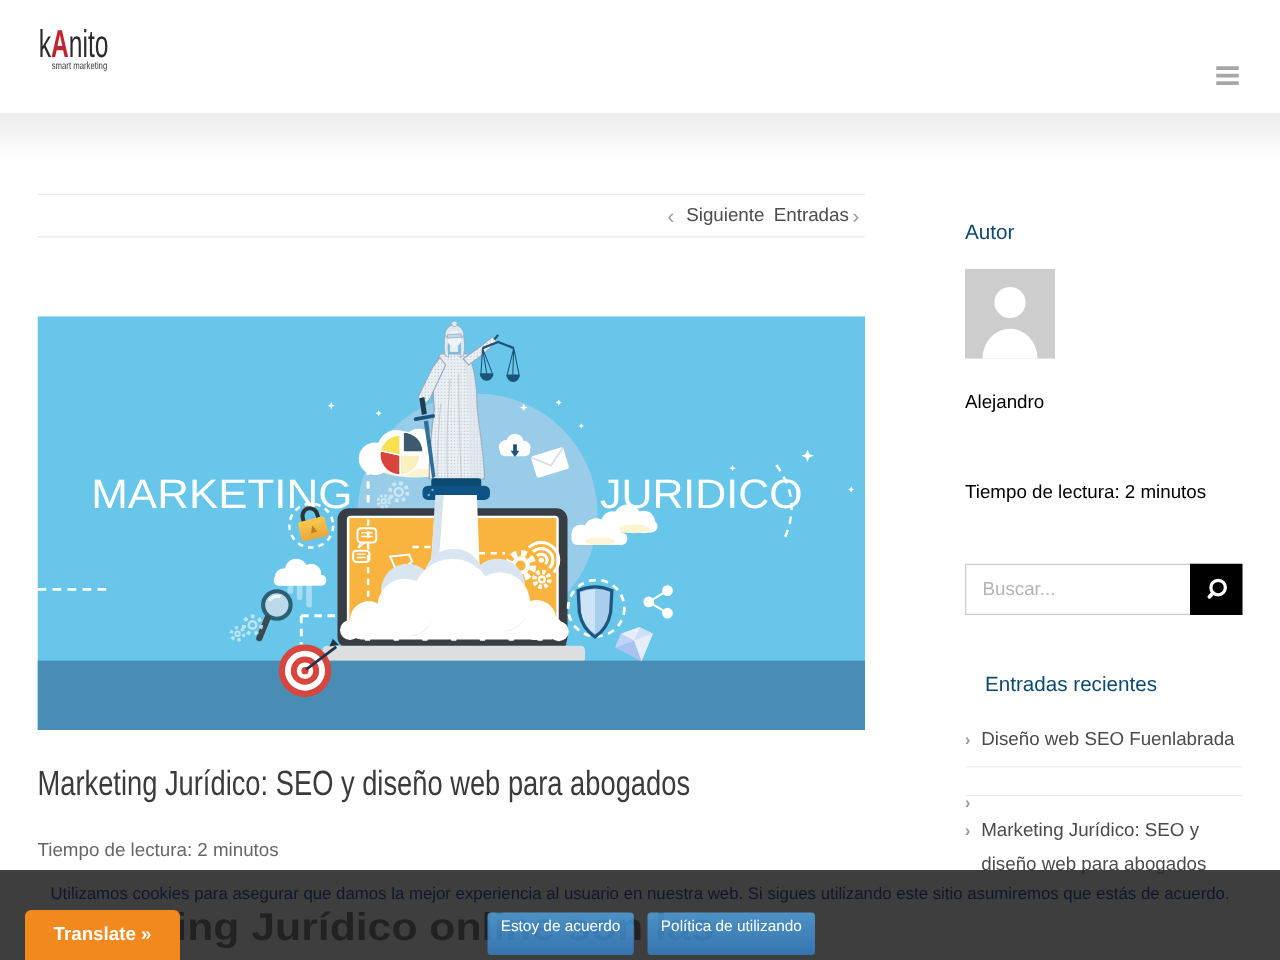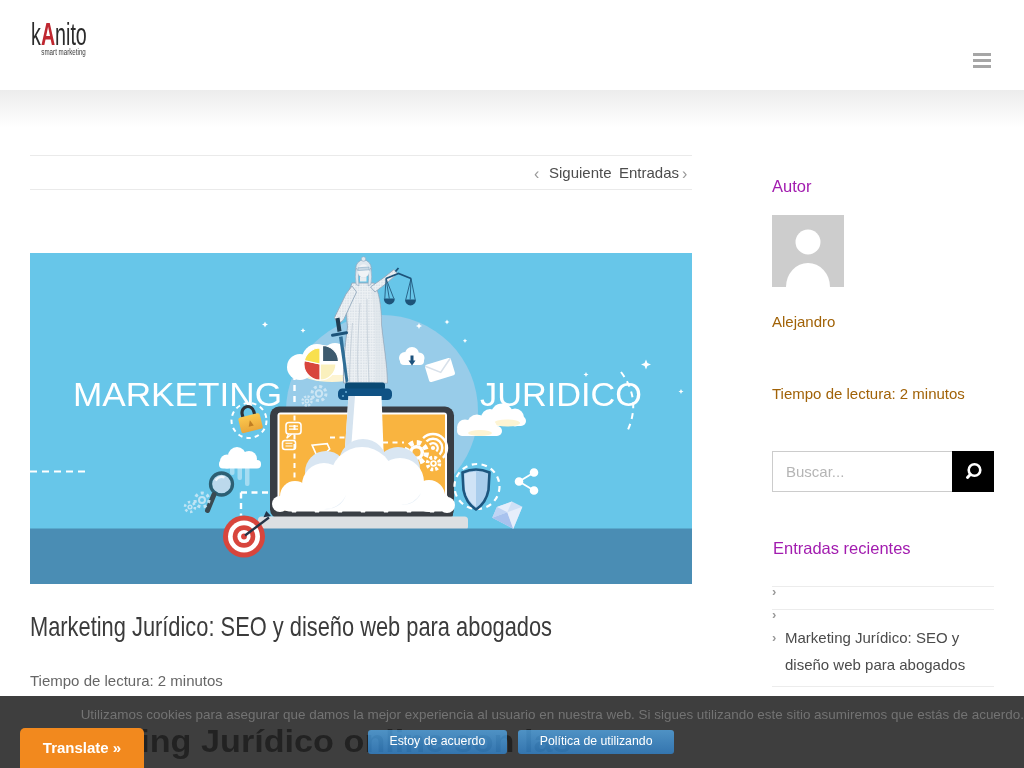--- a/index.html
+++ b/index.html
@@ -20,39 +20,39 @@
 #pnav .chev{color:#999;font-size:16px}
 
 #h1t{left:30px;top:611px;font-size:28px;font-weight:400;color:#3b3b3b;
   transform-origin:0 0;white-space:nowrap;transform:scaleX(0.78)}
 #tlect{left:30px;top:672px;font-size:15px;color:#666;transform-origin:0 0;white-space:nowrap}
 
 #h2t{left:30px;top:724px;font-size:31px;font-weight:700;color:#000;transform:scaleX(1.103);
   transform-origin:0 0;white-space:nowrap;z-index:1}
 
 #sb{left:772px;top:0;width:222px;height:768px;color:#555}
-.sbh{font-size:16.5px;color:#a21caf}
-#sb .txt{font-size:15px;color:#a16207}
+.sbh{font-size:16.5px;color:#0c4a6e}
+#sb .txt{font-size:15px;color:#000000}
 #srch{left:0;top:451px;width:222px;height:41px}
 #srch input{position:absolute;left:0;top:0;width:188px;height:41px;border:1px solid #ccc;
   padding-left:13px;font-size:15px;color:#555;font-family:"Liberation Sans",sans-serif;outline:none}
 #srch input::placeholder{color:#b5b5b5}
 #srch .btn{position:absolute;right:0;top:0;width:42px;height:41px;background:#000}
 #rec{left:0;top:578px;width:222px}
 #rec .li{position:relative;padding:14px 0 8px 0;border-bottom:1px solid #ececec;
   font-size:15px;line-height:27px;color:#4b4b4b}
 #rec .li:first-child{padding-top:0}
 #rec .li .ch{position:absolute;left:0;top:auto;color:#999;font-size:13px;font-weight:700;
   font-family:"Liberation Sans",sans-serif}
 #rec .li .tx{display:block;margin-left:13px}
 
 #cov{left:0;top:696px;width:1024px;height:72px;background:rgba(38,38,38,.89);z-index:10}
-#cov .msg{margin-top:11px;text-align:right;font-size:13.45px;color:#737373;letter-spacing:0}
+#cov .msg{margin-top:11px;text-align:center;font-size:13.45px;color:#0f172a;letter-spacing:0}
 #cbtns{position:absolute;left:9px;top:34px;width:100%;text-align:center}
-.cbtn{display:inline-block;height:24px;line-height:22px;padding:0 22px;margin:0 3px;
+.cbtn{display:inline-block;height:34px;line-height:22px;padding:0 11px;margin:0 3px;
   border-radius:3px;font-size:12.5px;color:#fff;
   background:linear-gradient(rgba(85,178,248,.72),rgba(48,138,218,.72));font-size:12.3px;}
 #transl{left:20px;top:728px;width:124px;height:45px;background:#f2891e;z-index:20;
   color:#fff;font-weight:700;font-size:15px;text-align:center;line-height:40px;
   border-radius:5px 5px 0 0}
 </style>
 </head>
 <body>
 <div id="page">
 
@@ -359,24 +359,25 @@
     <div class="abs txt" style="left:0;top:385px">Tiempo de lectura: 2 minutos</div>
     <div class="abs" id="srch">
       <input type="text" placeholder="Buscar..." style="">
       <div class="btn">
         <svg width="42" height="41" viewBox="0 0 42 41">
           <circle cx="22.5" cy="19" r="5.8" fill="none" stroke="#fff" stroke-width="2.6"></circle>
           <path d="M18.3 23.5 L15.5 26.5" stroke="#fff" stroke-width="3" stroke-linecap="round"></path>
         </svg>
       </div>
     </div>
-    <div class="abs sbh" style="left:1px;top:539px">Entradas recientes</div>
+    <div class="abs sbh" style="left:16px;top:539px">Entradas recientes</div>
     <div class="abs" id="rec">
       <div class="li">
           <span class="ch">›</span>
+          <span class="tx">Diseño web SEO Fuenlabrada</span>
         </div>
       <div class="li">
           <span class="ch">›</span>
         </div>
       <div class="li">
           <span class="ch">›</span>
           <span class="tx">Marketing Jurídico: SEO y diseño web para abogados</span>
         </div>
     </div>
   </div>

